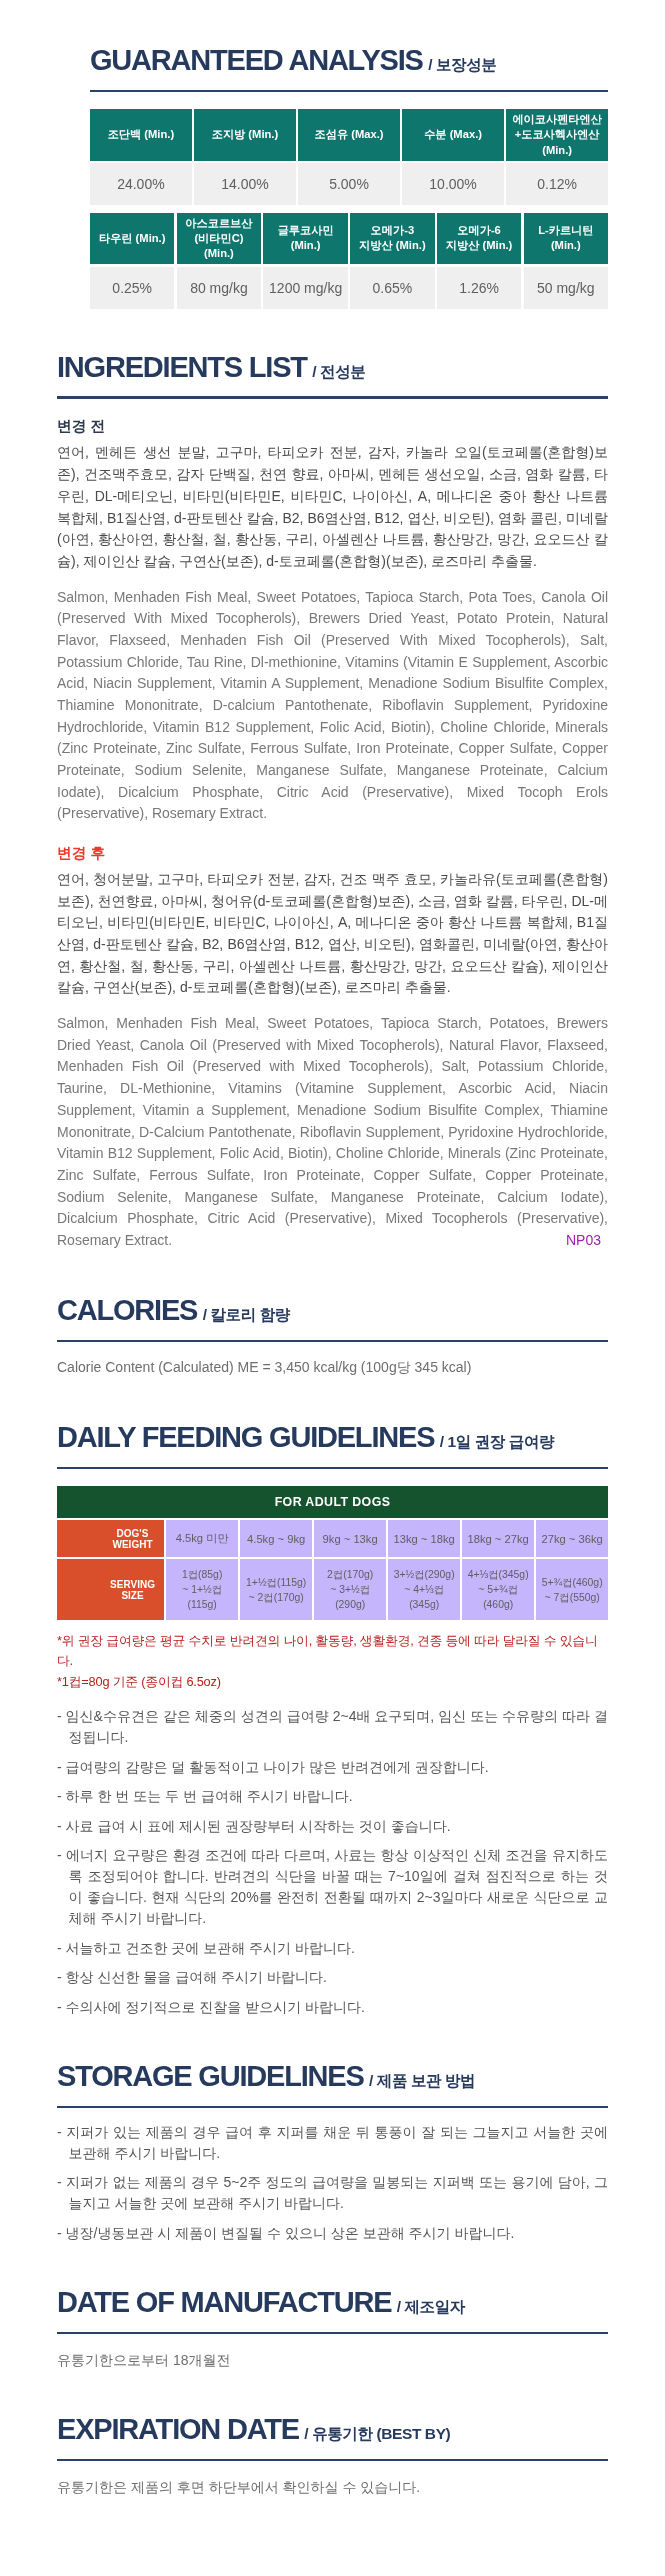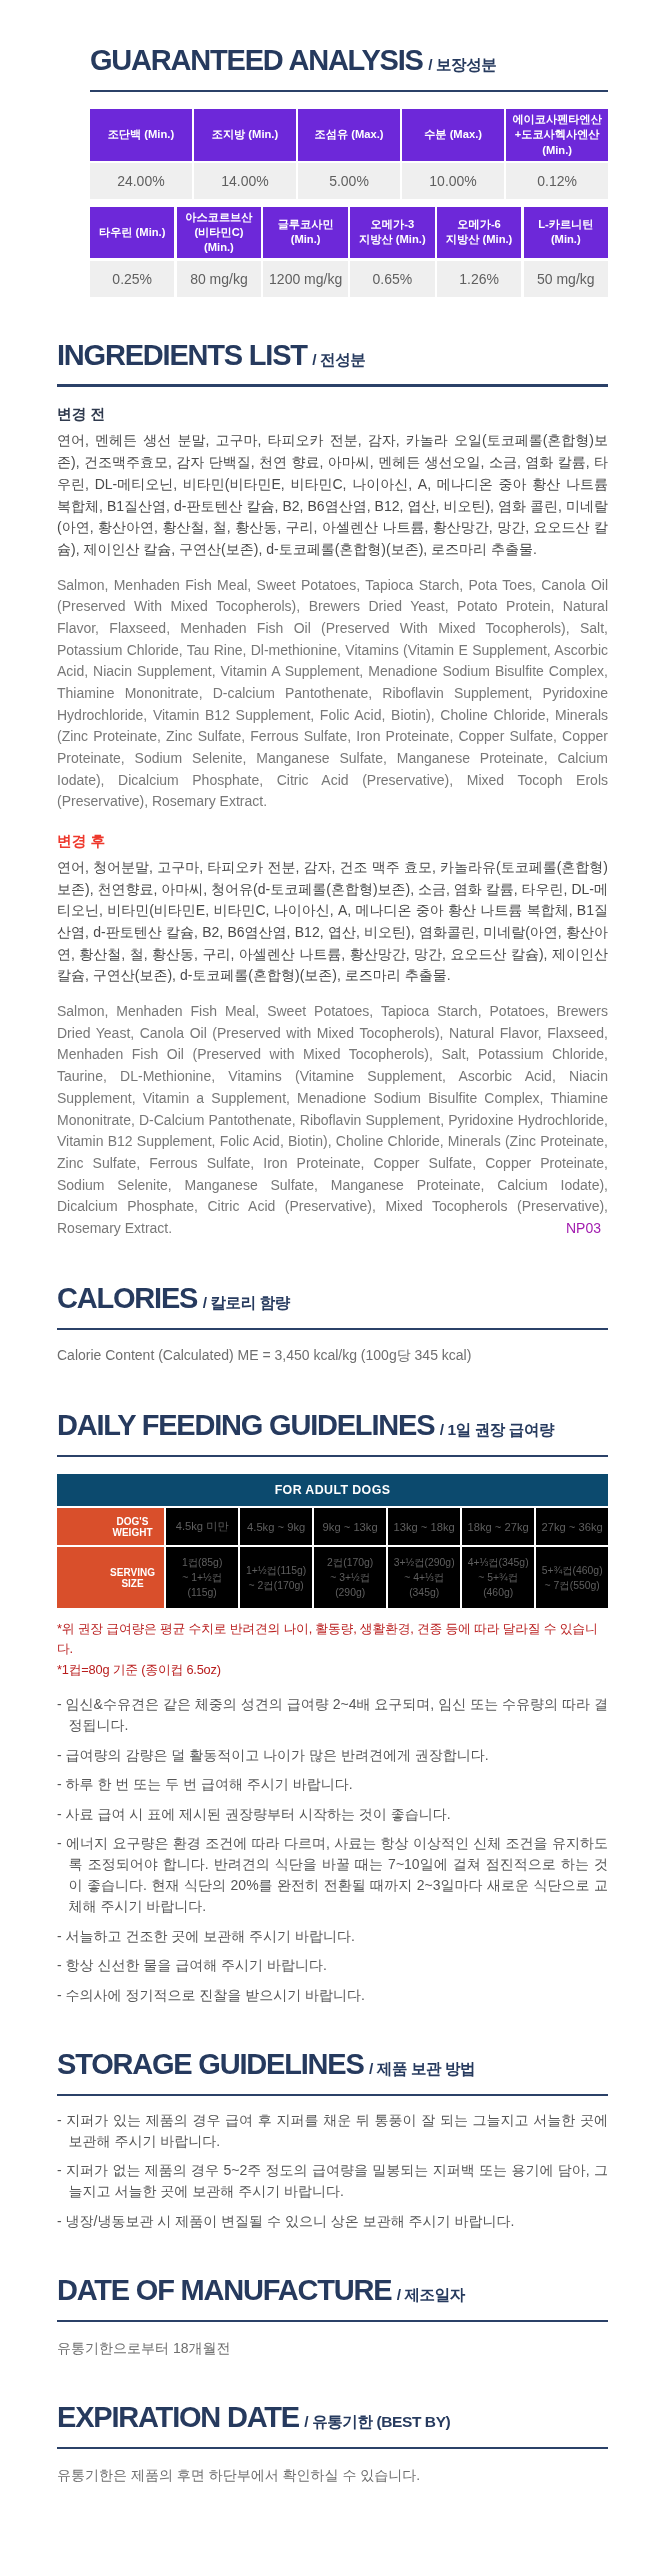--- a/index.html
+++ b/index.html
@@ -12,44 +12,44 @@
   .sec-head h2{margin:0;color:#263a5e;font-weight:bold;line-height:1.1;}
   .t-en{font-size:29px;letter-spacing:-1.2px;}
   .t-ko{font-size:15.5px;letter-spacing:-0.4px;margin-left:5.4px;}
   .rule{height:2.3px;background:#2b4168;margin-top:13px;}
 
   
   .ga-table{margin-top:17px;display:flex;flex-direction:column;gap:7.7px;}
   .ga-group{display:flex;flex-direction:column;gap:2.3px;}
   .ga-row{display:flex;gap:2.3px;}
   .ga-cell{flex:1;box-sizing:border-box;}
-  .ga-head .ga-cell{background:#6d28d9;color:#ffffff;min-height:48px;display:flex;align-items:center;justify-content:center;
+  .ga-head .ga-cell{background:#0f766e;color:#ffffff;min-height:48px;display:flex;align-items:center;justify-content:center;
     text-align:center;font-size:11.2px;font-weight:bold;white-space:pre-line;line-height:1.35;padding:3.1px 1.5px;}
-  .ga-vals .ga-cell{background:#efefef;color:#5f5f5f;height:36px;display:flex;align-items:center;justify-content:center;font-size:14px;}
+  .ga-vals .ga-cell{background:#efefef;color:#5f5f5f;height:42px;display:flex;align-items:center;justify-content:center;font-size:14px;}
 
   
   .change-label{margin-top:18.6px;font-size:14.7px;font-weight:bold;color:#2f3a4e;}
   .change-label.after{color:#ee392d;}
   .para{margin-top:6.2px;font-size:14px;line-height:1.55;}
   .para-ko{color:#4a4a4a;text-align:justify;}
   .para-en{color:#787878;text-align:justify;position:relative;margin-top:12.4px;}
   .np-code{position:absolute;right:7px;bottom:0;color:#a21caf;margin-left:20px;}
 
   
   .body-text{margin-top:15.5px;font-size:14px;color:#6e6e6e;line-height:1.55;}
 
   
   .feed-table{margin-top:17px;}
-  .feed-banner{background:#0c4a6e;color:#ffffff;height:32px;display:flex;align-items:center;justify-content:center;
+  .feed-banner{background:#14532d;color:#ffffff;height:32px;display:flex;align-items:center;justify-content:center;
     font-size:12.4px;font-weight:bold;letter-spacing:0.4px;}
   .feed-row{display:flex;gap:2.3px;margin-top:2.3px;}
   .feed-label{flex:none;width:107px;background:#d94f2b;color:#ffffff;display:flex;align-items:center;justify-content:center;
     font-size:10px;font-weight:bold;box-sizing:border-box;text-align:center;padding-left:44px;}
   .feed-cells{display:flex;gap:2.3px;flex:1;}
-  .feed-cell{flex:1;background:#000000;color:#5f5f5f;display:flex;align-items:center;justify-content:center;
+  .feed-cell{flex:1;background:#c4b5fd;color:#5f5f5f;display:flex;align-items:center;justify-content:center;
     text-align:center;white-space:pre-line;box-sizing:border-box;}
   .row-weights .feed-cell{font-size:11.2px;padding:10.8px 1.5px;}
   .row-servings .feed-cell{font-size:10.4px;line-height:1.45;padding:7.7px 1.5px;}
 
   
   .notes{margin-top:10.8px;}
   .note-line{font-size:12.8px;color:#b91c1c;line-height:1.6;letter-spacing:-0.2px;}
   .bullets{margin-top:14px;}
   .bullet{font-size:14px;color:#565656;line-height:1.5;margin-top:8.5px;padding-left:11.6px;text-indent:-11.6px;text-align:justify;}
 

